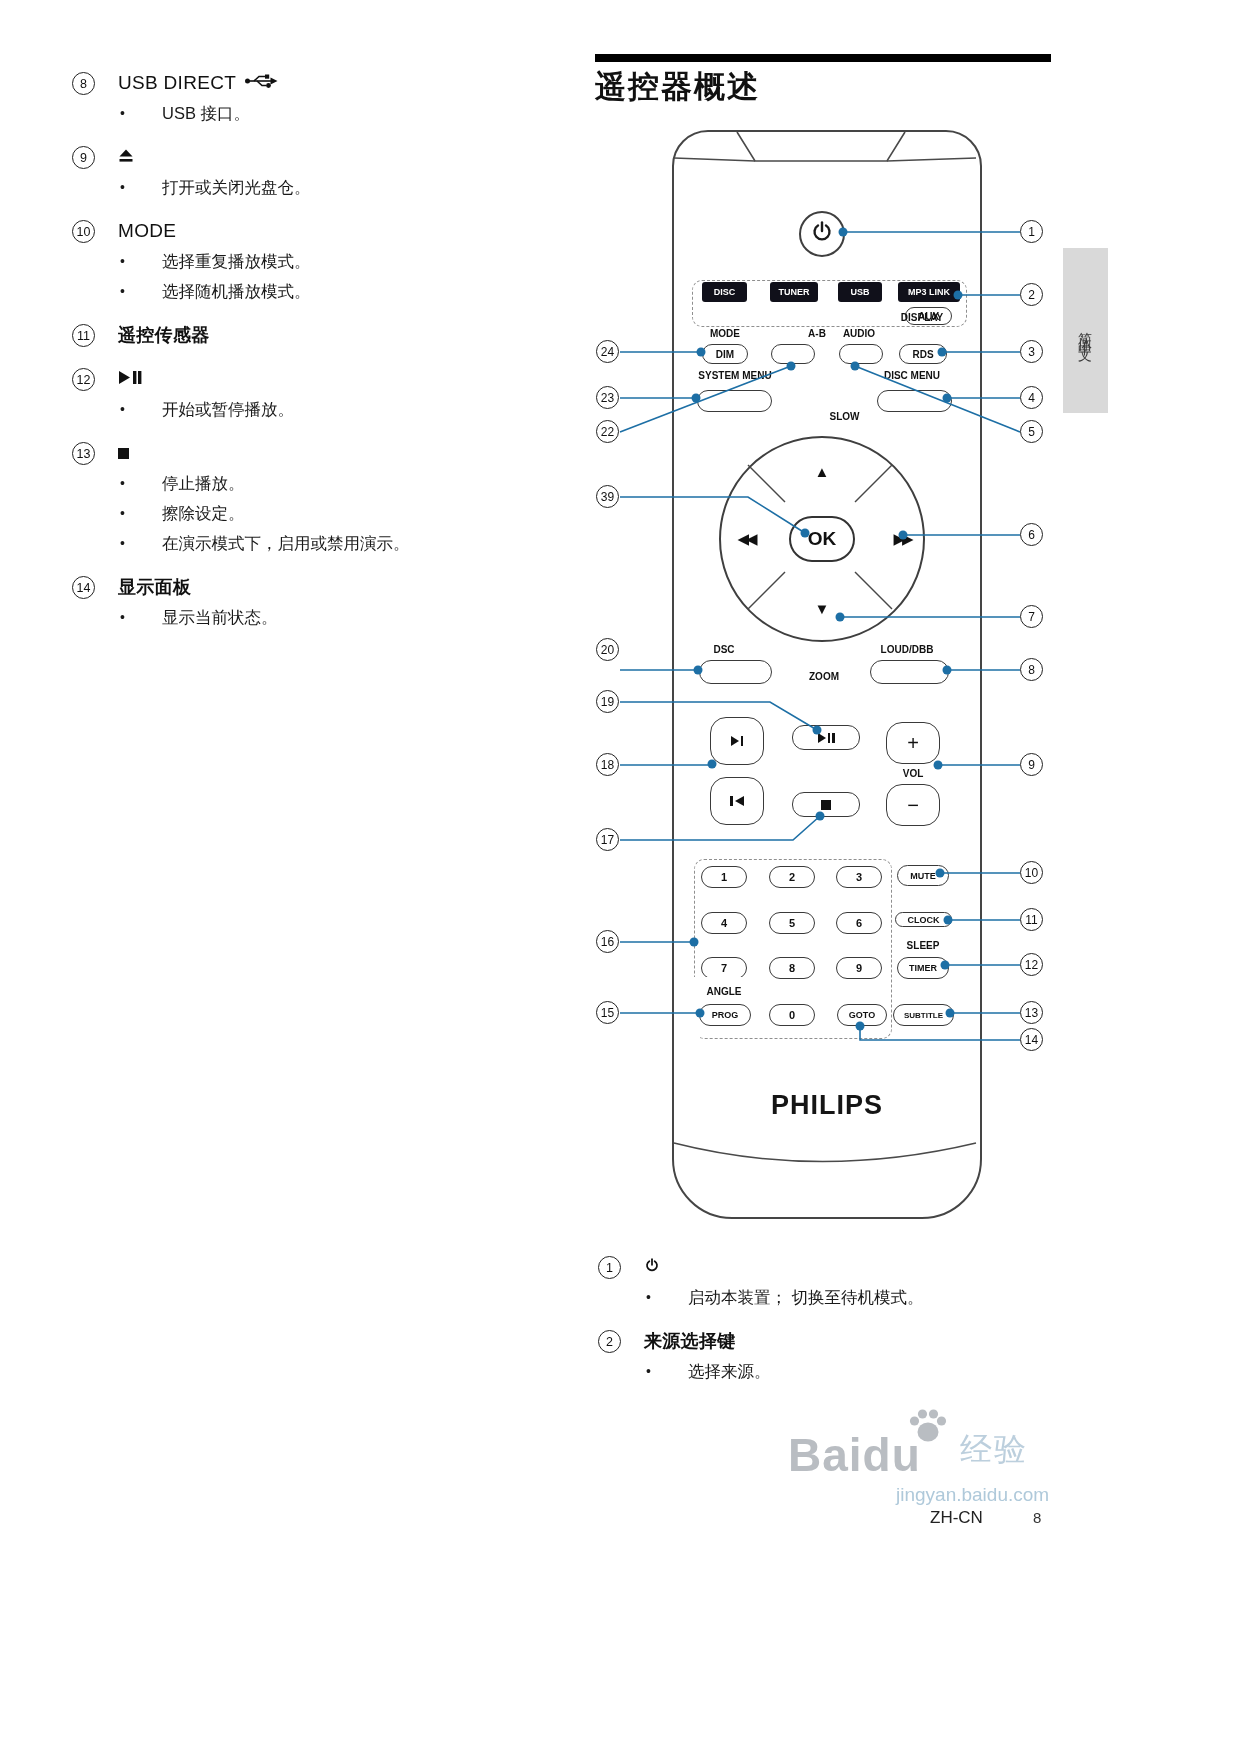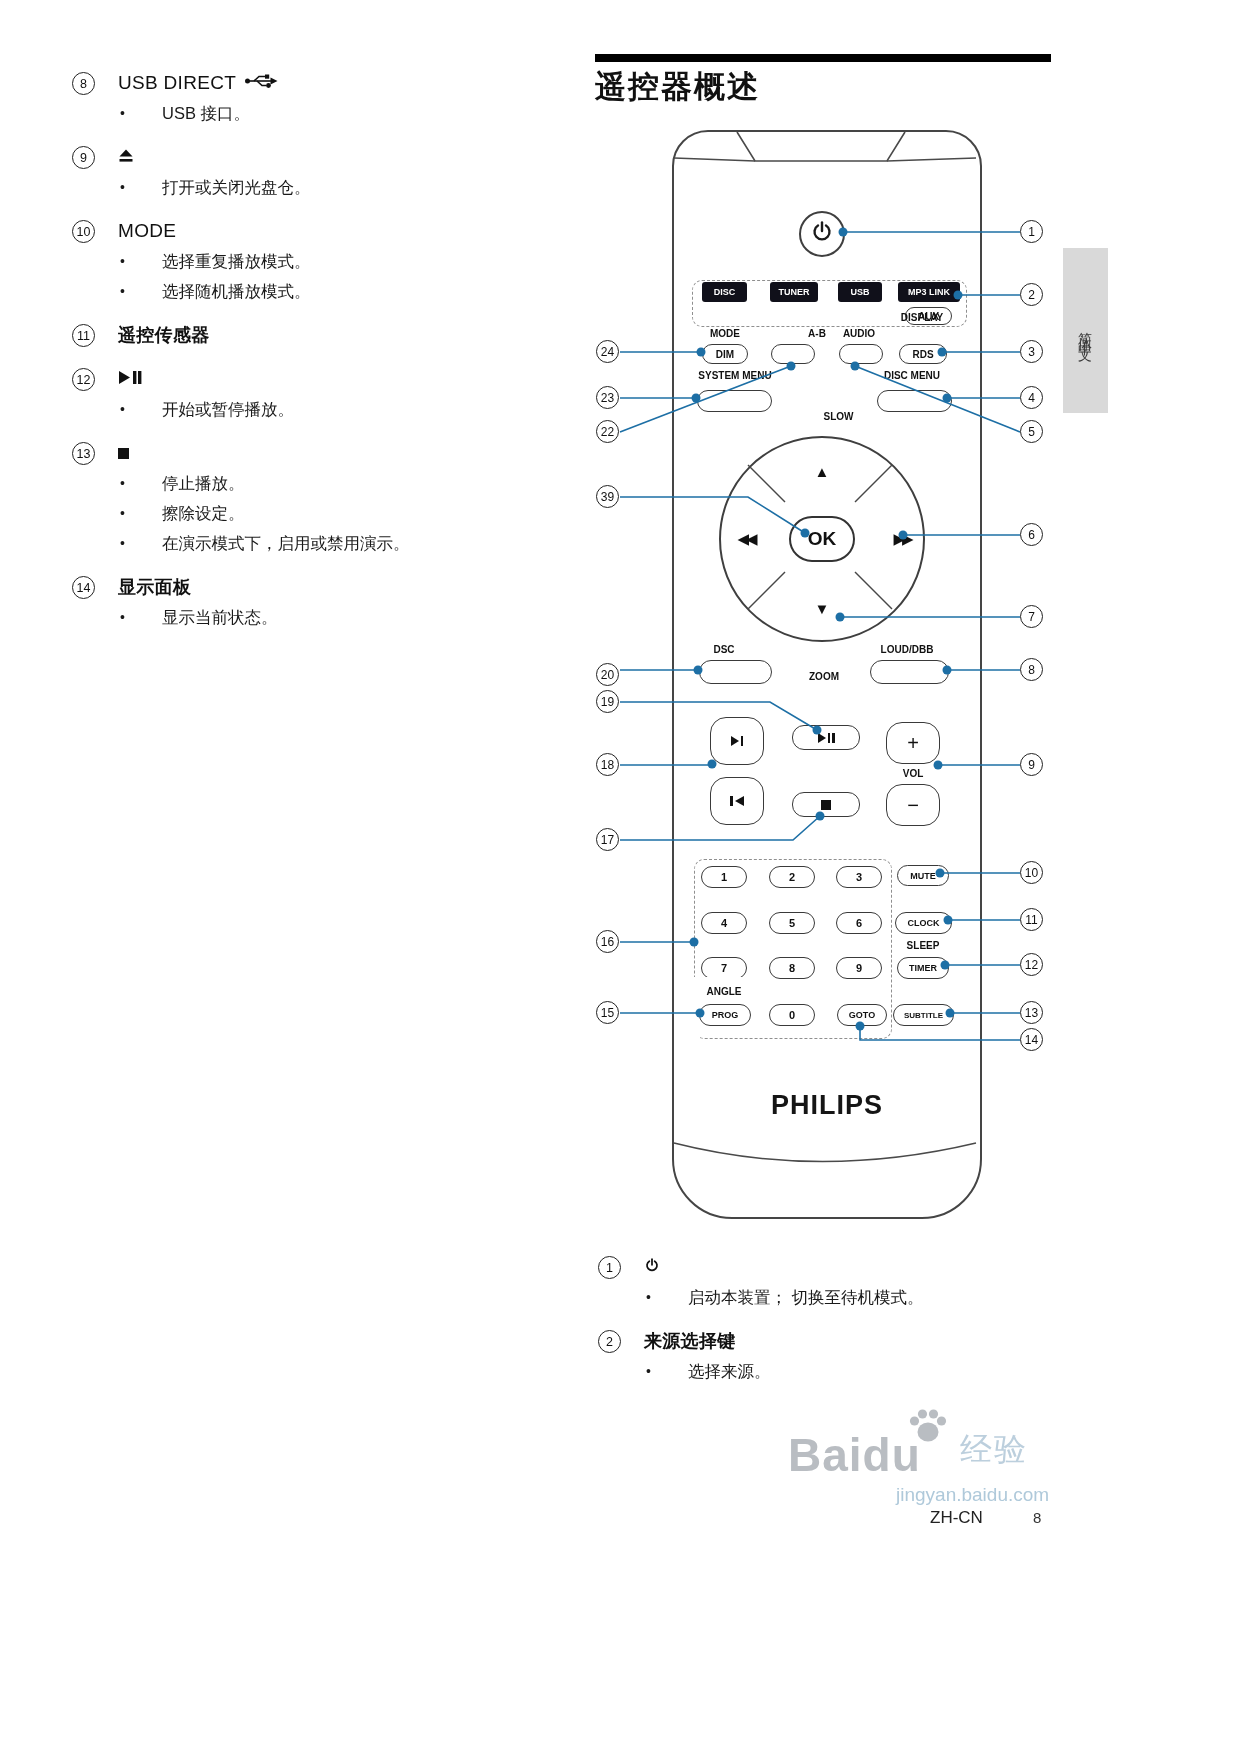--- a/index.html
+++ b/index.html
@@ -226,21 +226,21 @@
     <div class="rlabel" style="left:248px;top:180px;">DISPLAY</div>
     <div class="pill" style="left:28px;top:212px;width:46px;height:20px;border-radius:10px;">DIM</div>
     <div class="pill" style="left:97px;top:212px;width:44px;height:20px;border-radius:10px;"></div>
     <div class="pill" style="left:165px;top:212px;width:44px;height:20px;border-radius:10px;"></div>
     <div class="pill" style="left:225px;top:212px;width:48px;height:20px;border-radius:10px;">RDS</div>
 
     <div class="rlabel" style="left:61px;top:238px;">SYSTEM MENU</div>
     <div class="rlabel" style="left:238px;top:238px;">DISC MENU</div>
     <div class="pill" style="left:23px;top:258px;width:75px;height:22px;border-radius:11px;"></div>
     <div class="pill" style="left:203px;top:258px;width:75px;height:22px;border-radius:11px;"></div>
-    <div class="rlabel" style="left:142px;top:279px;padding-left:45px;">SLOW</div>
+    <div class="rlabel" style="left:148px;top:279px;padding-left:45px;">SLOW</div>
 
     <div class="nav-circle"></div>
     <span class="nav-glyph" style="left:148px;top:339px;letter-spacing:0;">▲</span>
     <span class="nav-glyph" style="left:148px;top:476px;letter-spacing:0;">▼</span>
     <span class="nav-glyph" style="left:72px;top:407px;">◀◀</span>
     <span class="nav-glyph" style="left:228px;top:407px;">▶▶</span>
     <div class="ok-btn">OK</div>
 
     <div class="rlabel" style="left:50px;top:512px;">DSC</div>
     <div class="rlabel" style="left:233px;top:512px;">LOUD/DBB</div>
@@ -286,21 +286,21 @@
     <div class="pill" style="left:95px;top:780px;width:46px;height:22px;font-size:11px;">5</div>
     <div class="pill" style="left:162px;top:780px;width:46px;height:22px;font-size:11px;">6</div>
     <div class="pill" style="left:27px;top:825px;width:46px;height:22px;font-size:11px;">7</div>
     <div class="pill" style="left:95px;top:825px;width:46px;height:22px;font-size:11px;">8</div>
     <div class="pill" style="left:162px;top:825px;width:46px;height:22px;font-size:11px;">9</div>
     <div class="patch" style="left:14px;top:845px;width:70px;height:60px;"></div>
     <div class="pill" style="left:95px;top:872px;width:46px;height:22px;font-size:11px;">0</div>
     <div class="pill" style="left:163px;top:872px;width:50px;height:22px;font-size:9px;">GOTO</div>
 
     <div class="pill" style="left:223px;top:733px;width:52px;height:21px;font-size:9px;">MUTE</div>
-    <div class="pill" style="left:221px;top:780px;width:57px;height:22px;font-size:9px;">CLOCK</div>
+    <div class="pill" style="left:221px;top:780px;width:57px;height:15px;font-size:9px;">CLOCK</div>
     <div class="rlabel" style="left:249px;top:808px;">SLEEP</div>
     <div class="pill" style="left:223px;top:825px;width:52px;height:22px;font-size:9px;">TIMER</div>
     <div class="rlabel" style="left:50px;top:854px;">ANGLE</div>
     <div class="pill" style="left:25px;top:872px;width:52px;height:22px;font-size:9px;">PROG</div>
     <div class="pill" style="left:219px;top:872px;width:61px;height:22px;font-size:8px;">SUBTITLE</div>
 
     <div class="brand">PHILIPS</div>
   </div>
 
   <svg class="overlay" width="1240" height="1754" viewBox="0 0 1240 1754">
@@ -371,21 +371,21 @@
         <circle cx="698" cy="670" r="4.5"></circle>
       <circle cx="696" cy="398" r="4.5"></circle>
         <circle cx="701" cy="352" r="4.5"></circle>
     </g>
   </svg>
 
   <div class="callout" style="left:596px;top:340px;">24</div>
   <div class="callout" style="left:596px;top:386px;">23</div>
   <div class="callout" style="left:596px;top:420px;">22</div>
   <div class="callout" style="left:596px;top:485px;">39</div>
-  <div class="callout" style="left:596px;top:663px;">20</div>
+  <div class="callout" style="left:596px;top:638px;">20</div>
   <div class="callout" style="left:596px;top:690px;">19</div>
   <div class="callout" style="left:596px;top:753px;">18</div>
   <div class="callout" style="left:596px;top:828px;">17</div>
   <div class="callout" style="left:596px;top:930px;">16</div>
   <div class="callout" style="left:596px;top:1001px;">15</div>
 
   <div class="callout" style="left:1020px;top:220px;">1</div>
   <div class="callout" style="left:1020px;top:283px;">2</div>
   <div class="callout" style="left:1020px;top:340px;">3</div>
   <div class="callout" style="left:1020px;top:386px;">4</div>

